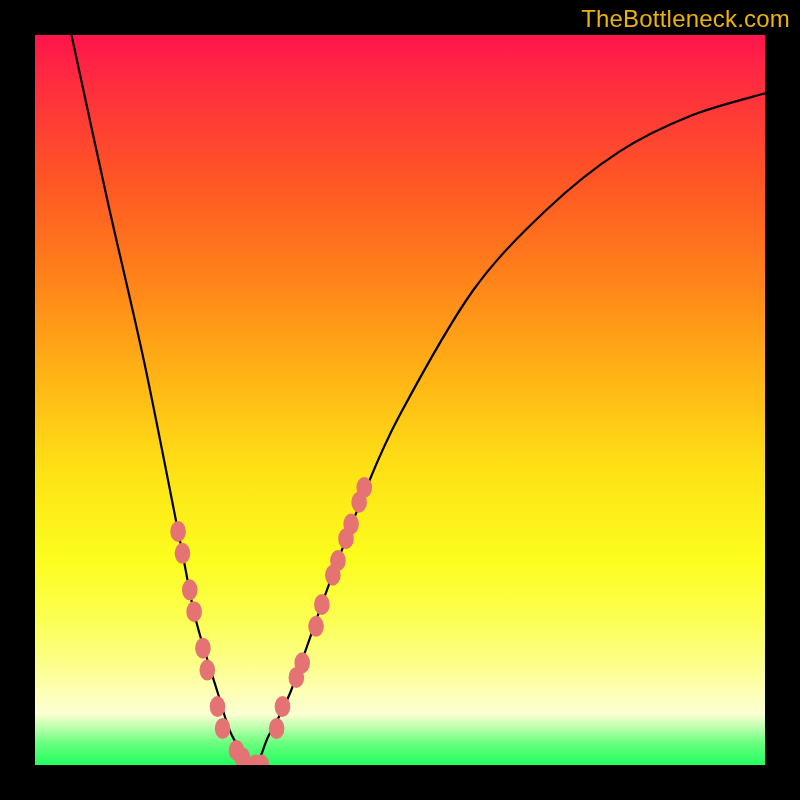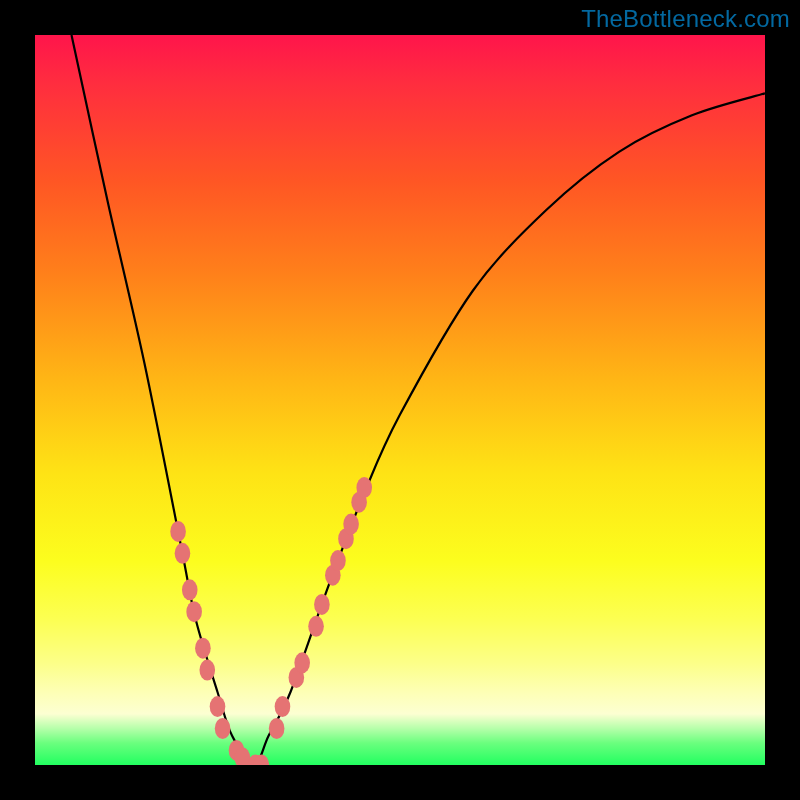--- a/index.html
+++ b/index.html
@@ -56,21 +56,21 @@
     top: 0;
     width: 730px;
     height: 730px;
   }
   .watermark {
     position: absolute;
     top: 5px;
     right: 10px;
     font-family: Arial, Helvetica, sans-serif;
     font-size: 24px;
-    color: #0369a1;
+    color: #eab308;
     font-weight: 500;
     letter-spacing: 0.2px;
   }
 </style>
 </head>
 <body>
 
 <div class="frame">
   <div class="plot-area">
     <div class="gradient-bg"></div>

